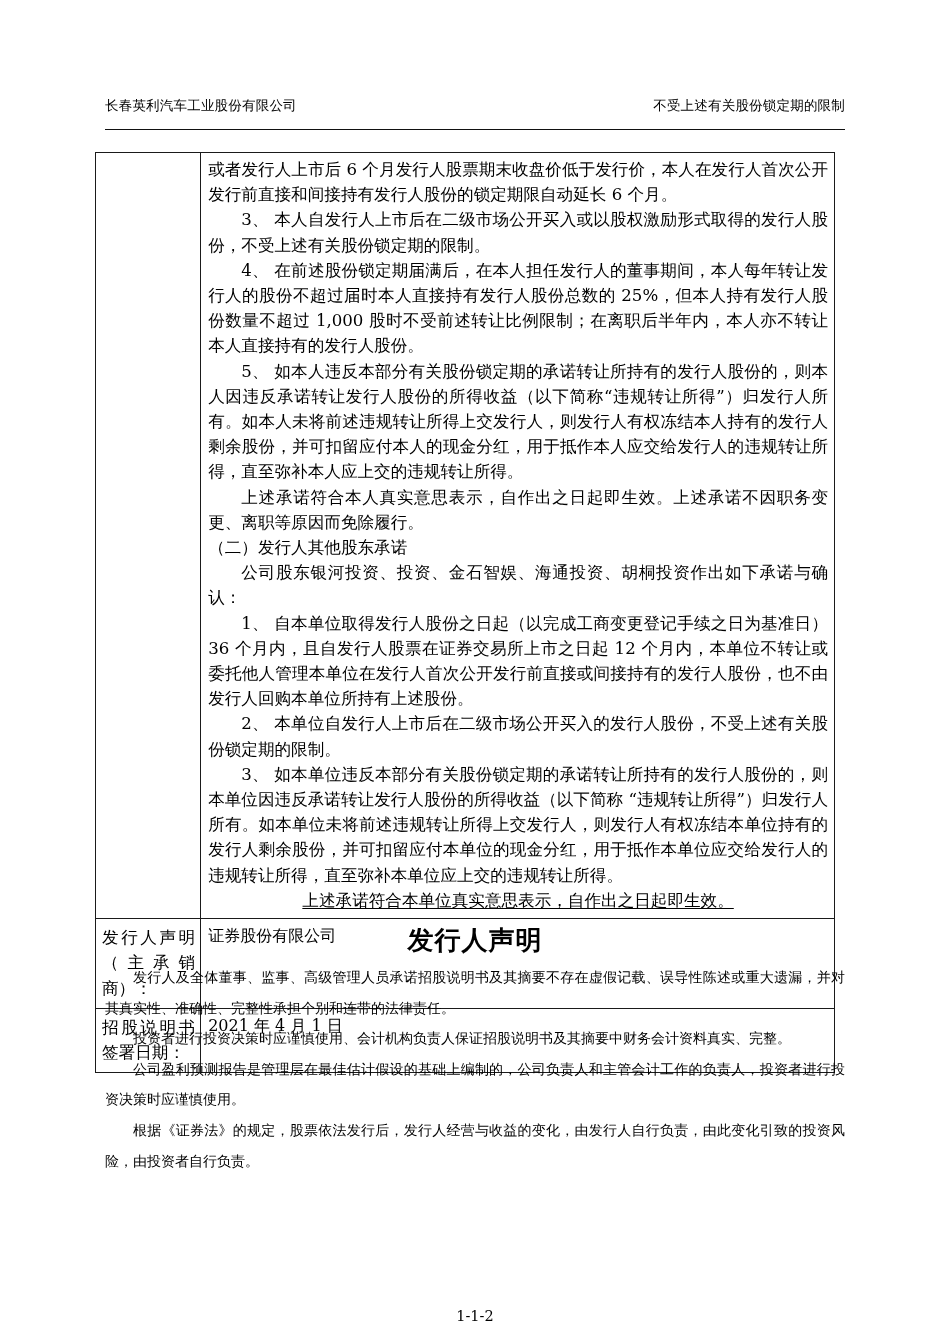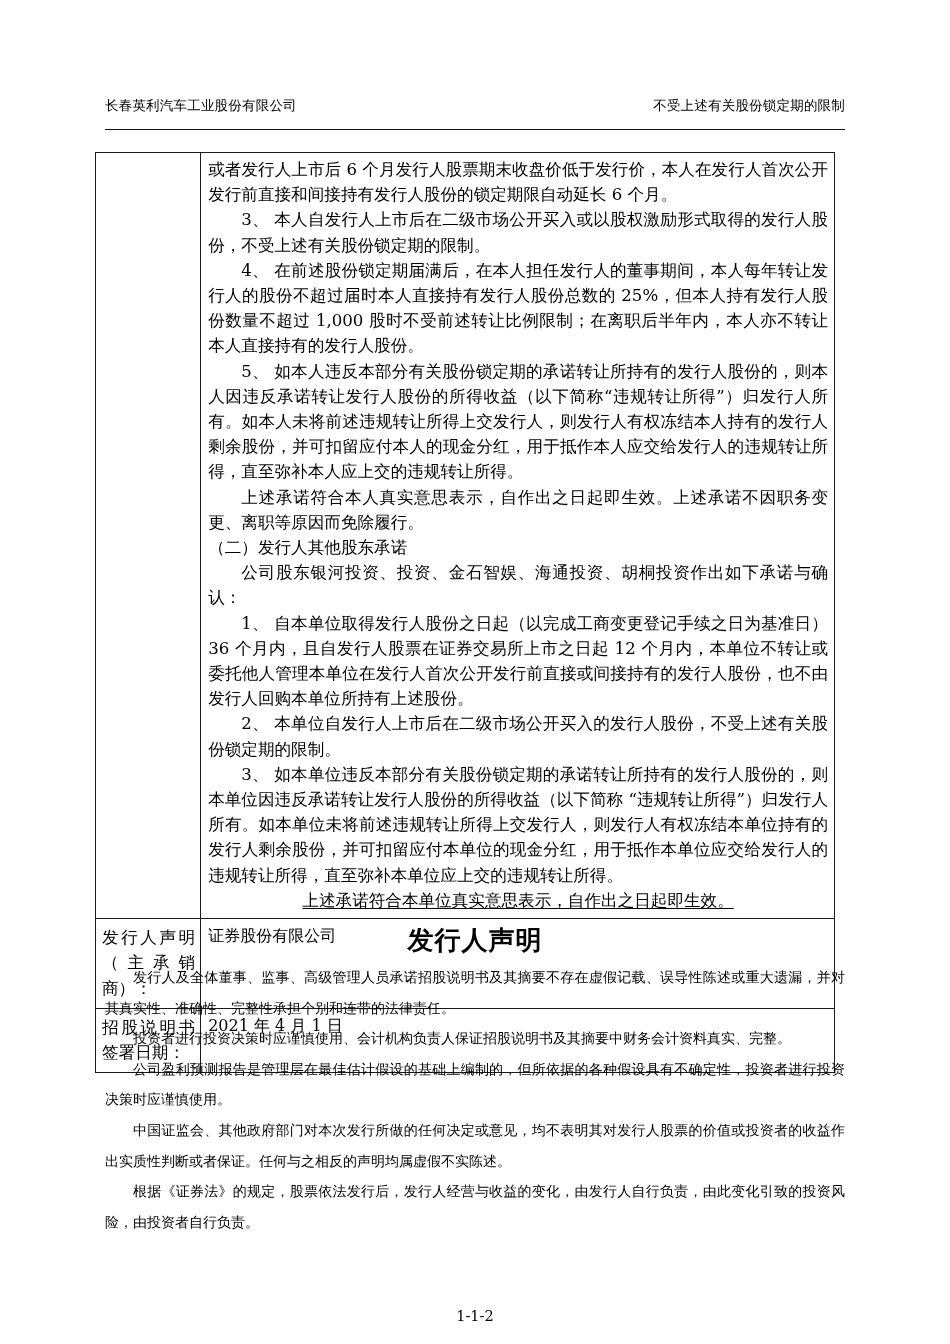--- a/index.html
+++ b/index.html
@@ -224,22 +224,21 @@
         </td>
       </tr>
     </tbody>
   </table>
 
   <div class="declaration">
     <h1 class="decl-title">发行人声明</h1>
     <div class="decl-body">
       <p>发行人及全体董事、监事、高级管理人员承诺招股说明书及其摘要不存在虚假记载、误导性陈述或重大遗漏，并对其真实性、准确性、完整性承担个别和连带的法律责任。</p>
       <p>投资者进行投资决策时应谨慎使用、会计机构负责人保证招股说明书及其摘要中财务会计资料真实、完整。</p>
-      <p>公司盈利预测报告是管理层在最佳估计假设的基础上编制的，但所依据的各种假设具有不确定性，投资者进行投资决策时应谨慎使用。</p>
-      <p>中国证监会、其他政府部门对本次发行所做的任何决定或意见，均不表明其对发行人股票的价值或投资者的收益作出实质性判断或者保证。任何与之相反的声明均属虚假不实陈述。</p>
+      <p>公司盈利预测报告是管理层在最佳估计假设的基础上编制的，公司负责人和主管会计工作的负责人，投资者进行投资决策时应谨慎使用。</p>
       <p>根据《证券法》的规定，股票依法发行后，发行人经营与收益的变化，由发行人自行负责，由此变化引致的投资风险，由投资者自行负责。</p>
     </div>
   </div>
 
   <div class="page-footer">
     <span>1-1-2</span>
   </div>
 
 </div>
 

